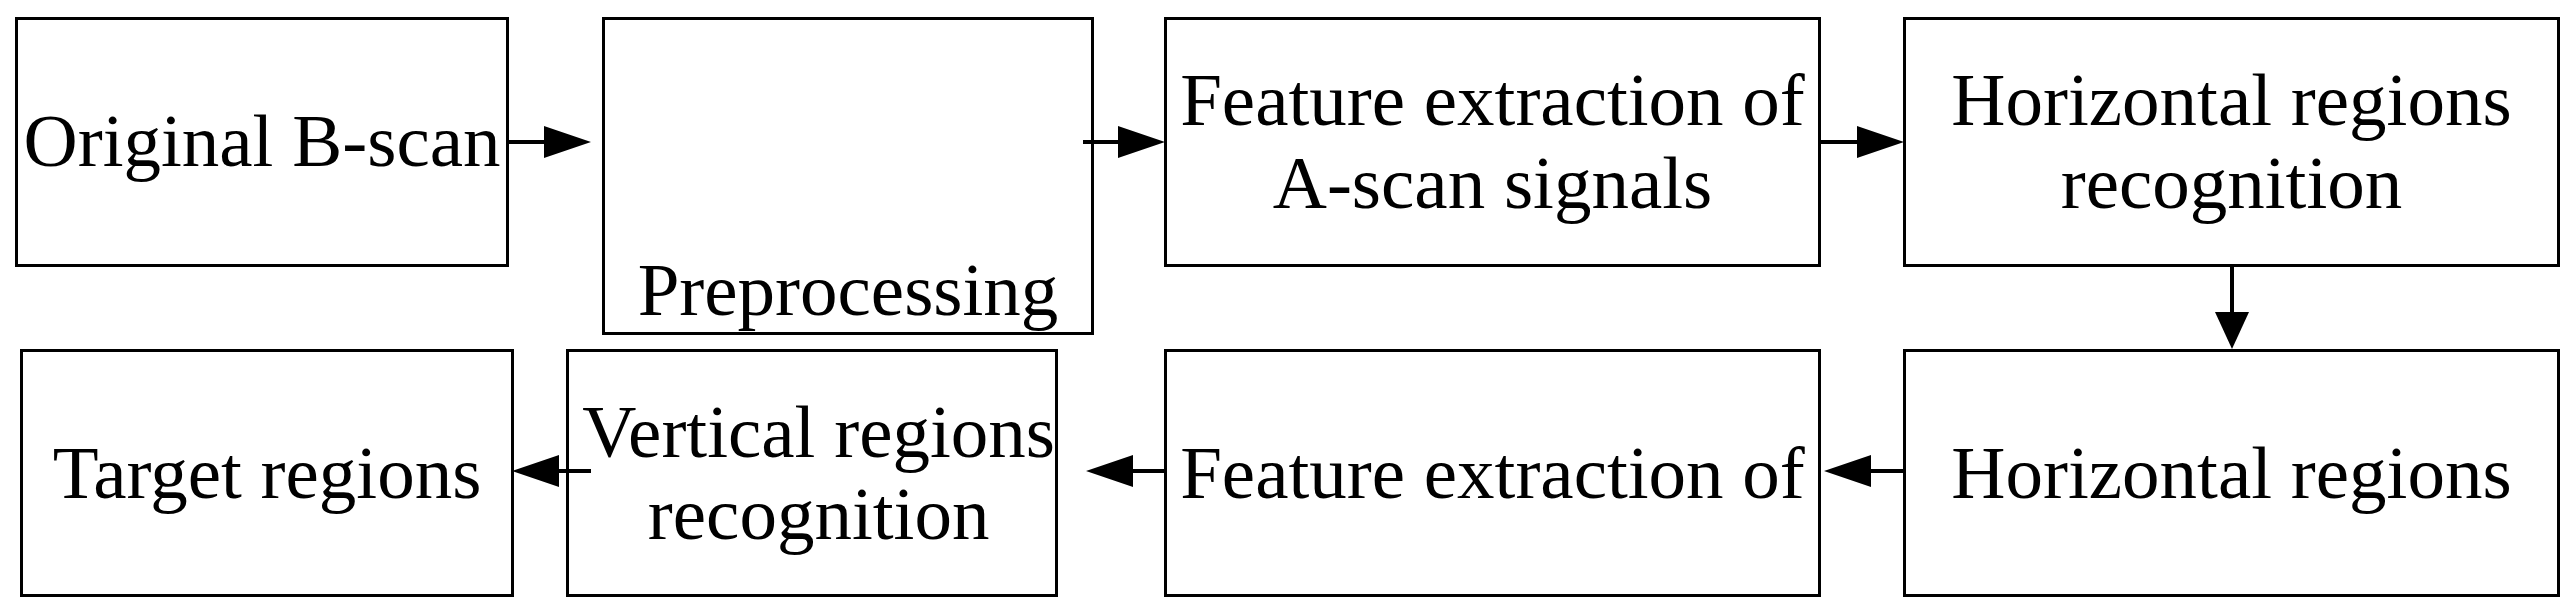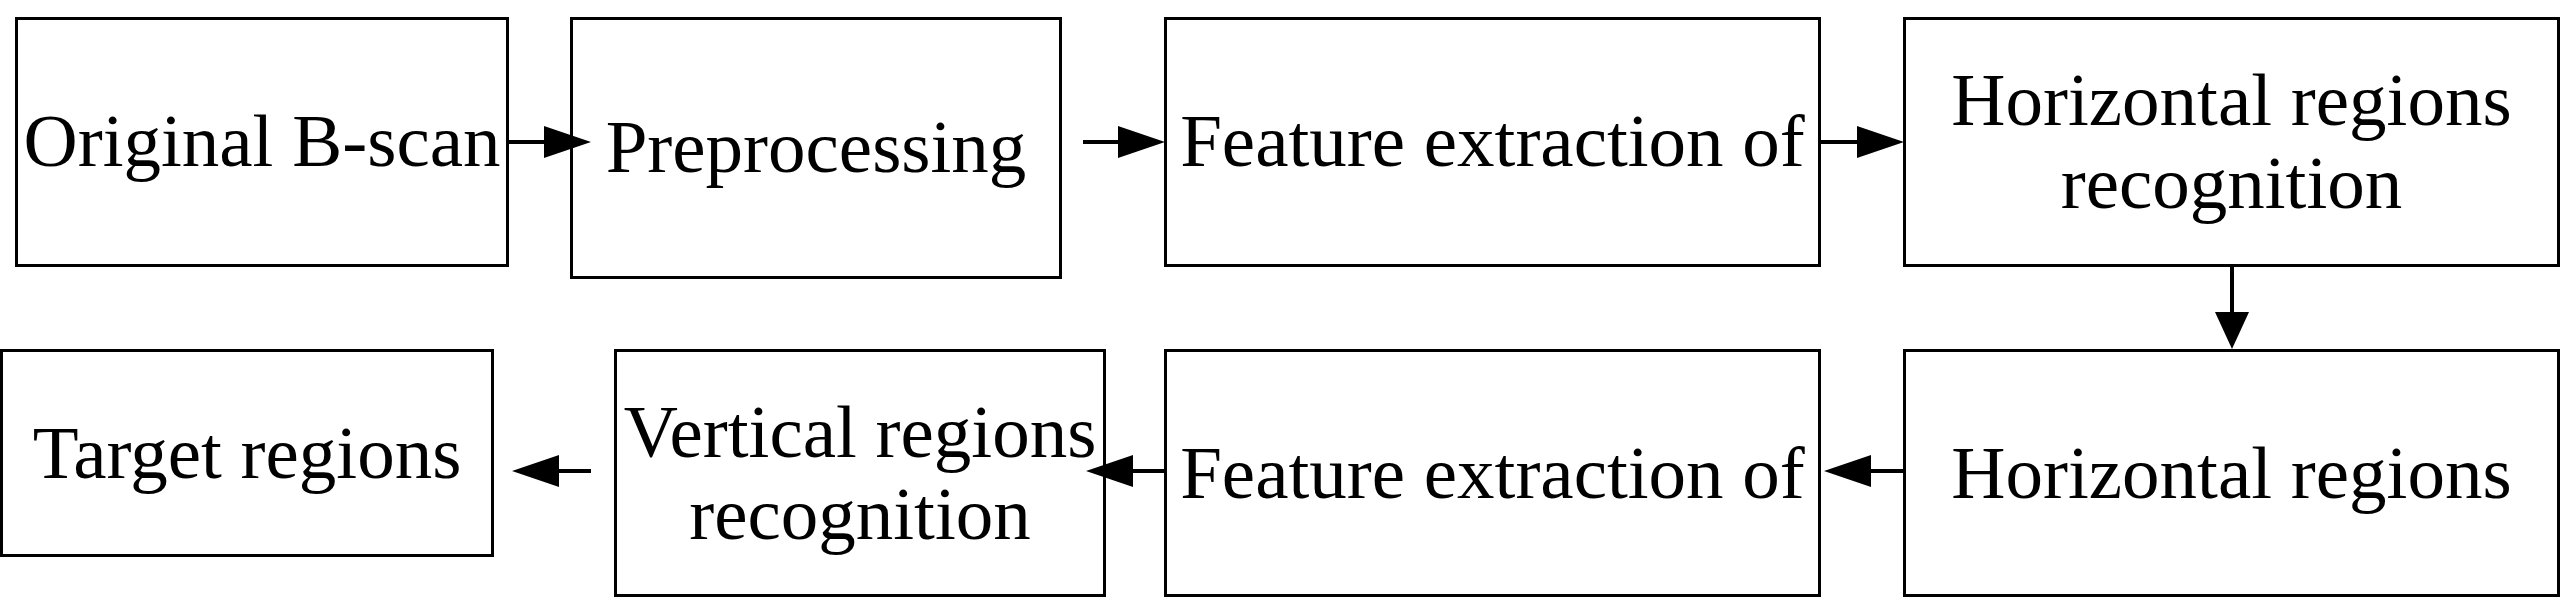--- a/index.html
+++ b/index.html
@@ -21,25 +21,25 @@
     align-items: center;
     justify-content: center;
     text-align: center;
     font-size: 75px;
     line-height: 1.1;
   }
   .node .label .line { display: block; white-space: nowrap; }
 
   
   #node-original               { left: 15px;   top: 16.6px;  width: 494px; height: 250px; }
-  #node-preprocessing          { left: 570px;  top: 16.6px;  width: 492px; height: 262px; }
+  #node-preprocessing          { left: 602px;  top: 16.6px;  width: 492px; height: 318px; align-items: flex-end; }
   #node-feature-ascan          { left: 1164px; top: 16.6px;  width: 657px; height: 250px; }
   #node-horizontal-recognition { left: 1903px; top: 16.6px;  width: 657px; height: 250px; }
-  #node-target                 { left: 0;   top: 349px; width: 494px; height: 208px; }
-  #node-vertical-recognition   { left: 614px;  top: 349px; width: 492px; height: 248px; }
+  #node-target                 { left: 20px;   top: 349px; width: 494px; height: 248px; }
+  #node-vertical-recognition   { left: 566px;  top: 349px; width: 492px; height: 248px; justify-content: flex-end; }
   #node-feature-segmented      { left: 1164px; top: 349px; width: 657px; height: 248px; }
   #node-horizontal-optimization{ left: 1903px; top: 349px; width: 657px; height: 248px; }
 
   
   .stem-h { position: absolute; height: 4.2px; background: #000000; }
   .stem-v { position: absolute; width: 4.2px;  background: #000000; }
   .head-right {
     position: absolute; width: 0; height: 0;
     border-top: 16.6px solid transparent; border-bottom: 16.6px solid transparent;
     border-left: 47px solid #000000;
@@ -66,20 +66,21 @@
       </div>
   </div>
   <div class="node" id="node-preprocessing">
     <div class="label">
         <span class="line">Preprocessing</span>
       </div>
   </div>
   <div class="node" id="node-feature-ascan">
     <div class="label">
         <span class="line">Feature extraction of</span>
+        <span class="line">A-scan signals</span>
       </div>
   </div>
   <div class="node" id="node-horizontal-recognition">
     <div class="label">
         <span class="line">Horizontal regions</span>
         <span class="line">recognition</span>
       </div>
   </div>
 
   <div class="node" id="node-horizontal-optimization">

